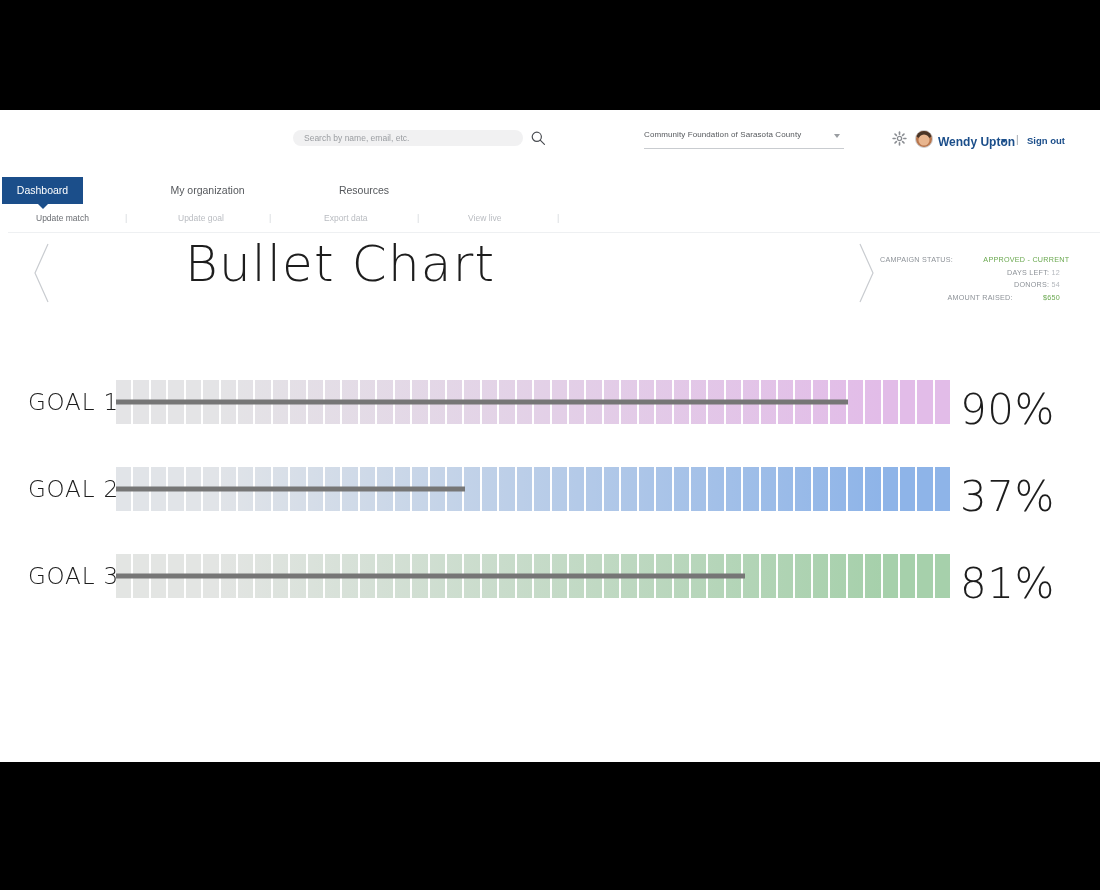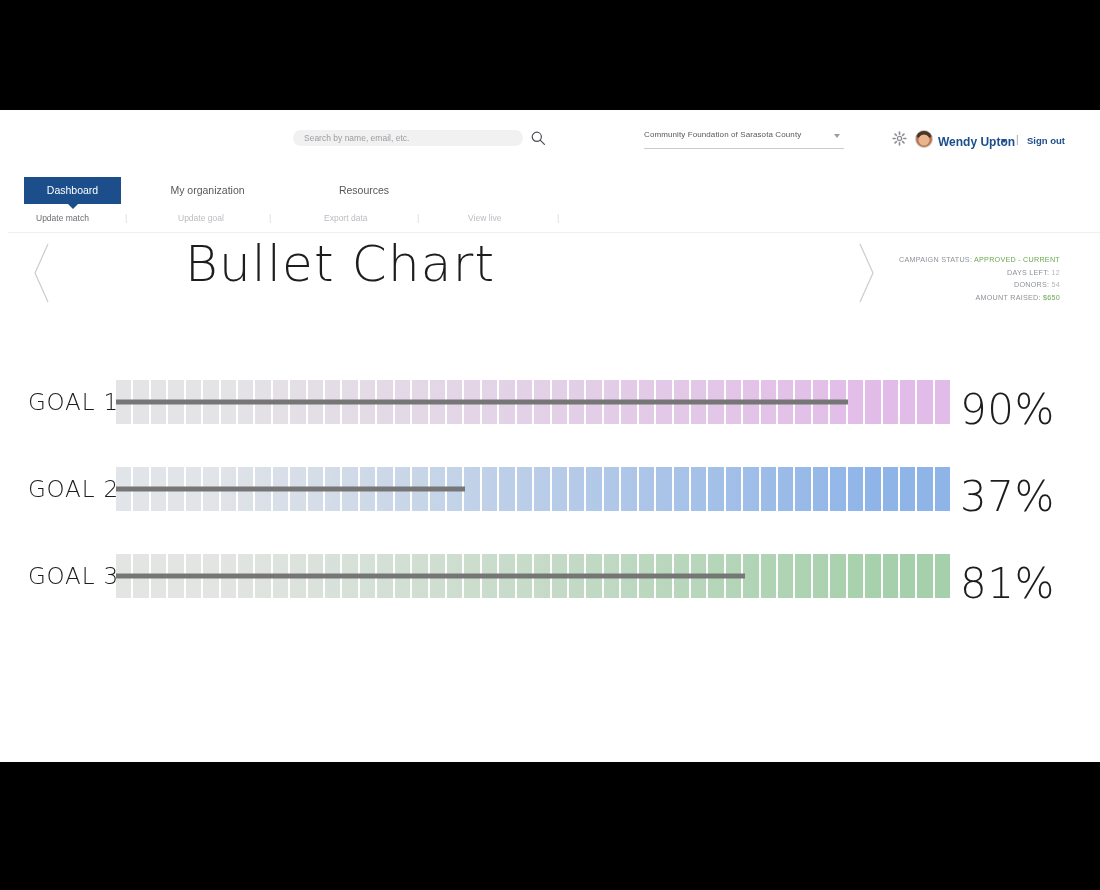--- a/index.html
+++ b/index.html
@@ -194,21 +194,21 @@
     content: "";
     position: absolute;
     left: 50%;
     bottom: -5px;
     transform: translateX(-50%);
     width: 0; height: 0;
     border-left: 5px solid transparent;
     border-right: 5px solid transparent;
     border-top: 5px solid #1b4e8a;
   }
-  .nav-tab-0 { left: 24px;   width: 97px; }
+  .nav-tab-0 { left: 2px;   width: 81px; }
   .nav-tab-1 { left: 140px; width: 135px; }
   .nav-tab-2 { left: 300px; width: 128px; }
 
   
   .subnav {
     position: absolute;
     left: 8px; top: 100px;
     width: 1100px;
     height: 22px;
     border-bottom: 1px solid #eef0f2;
@@ -275,21 +275,21 @@
     width: 180px;
     text-align: right;
   }
   .status-line {
     font-size: 7.2px;
     line-height: 12.5px;
     color: #8d9298;
     letter-spacing: .25px;
     white-space: nowrap;
   }
-  .status-line .val { color: #6aa84f; }
+  .status-line .val { color: #6aa84f; margin-left: 28px; }
   .status-line .val-dim { color: #b4b8bd; }
 
   
   .chart { position: absolute; left: 0; top: 270px; width: 1100px; }
 
   .goal-row {
     position: relative;
     height: 44px;
     margin-bottom: 43px;
   }

